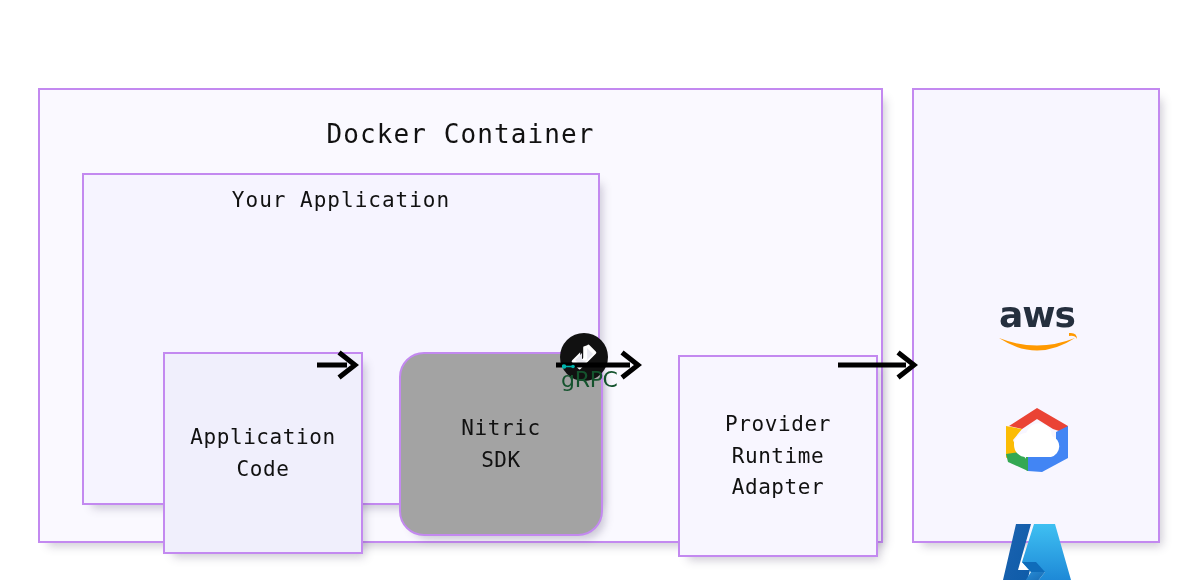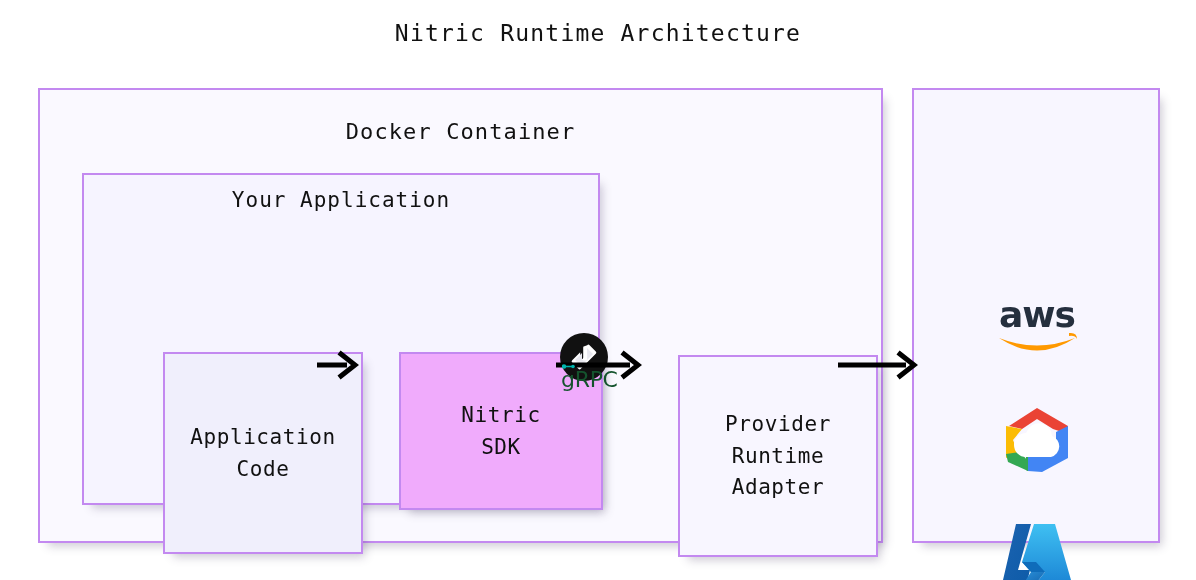--- a/index.html
+++ b/index.html
@@ -56,21 +56,21 @@
 
   #docker-container {
     left: 38px;
     top: 88px;
     width: 845px;
     height: 455px;
     background: #faf9ff;
   }
   #docker-container > .box-label {
     top: 28px;
-    font-size: 22px;
+    font-size: 26px;
     letter-spacing: 1.1px;
   }
 
   #your-application {
     left: 42px;
     top: 83px;
     width: 518px;
     height: 332px;
     background: #f6f4ff;
   }
@@ -85,22 +85,23 @@
     top: 177px;
     width: 200px;
     height: 202px;
     background: #f0effc;
     padding-left: 12px;
   }
   #nitric-sdk {
     left: 315px;
     top: 177px;
     width: 204px;
-    height: 158px;
-    background: #f0abfc;
+    height: 184px;
+    background: #a3a3a3;
+    border-radius: 25px;
   }
   #provider-runtime-adapter {
     left: 638px;
     top: 265px;
     width: 200px;
     height: 202px;
     background: #f8f6ff;
   }
   .inner-label {
     position: absolute;
@@ -183,21 +184,20 @@
   }
   #logo-aws { top: 195px; height: 78px; }
   #logo-gcp { top: 310px; height: 80px; }
   #logo-azure { top: 425px; height: 80px; }
 </style>
 </head>
 <body>
 
 <div class="canvas">
 
-  <div class="diagram-title">Nitric Runtime Architecture</div>
 
   <div class="box" id="docker-container">
     <div class="box-label">Docker Container</div>
 
     <div class="box" id="your-application">
       <div class="box-label">Your Application</div>
 
       <div class="box" id="application-code">
         <div class="inner-label">Application
 Code</div>

